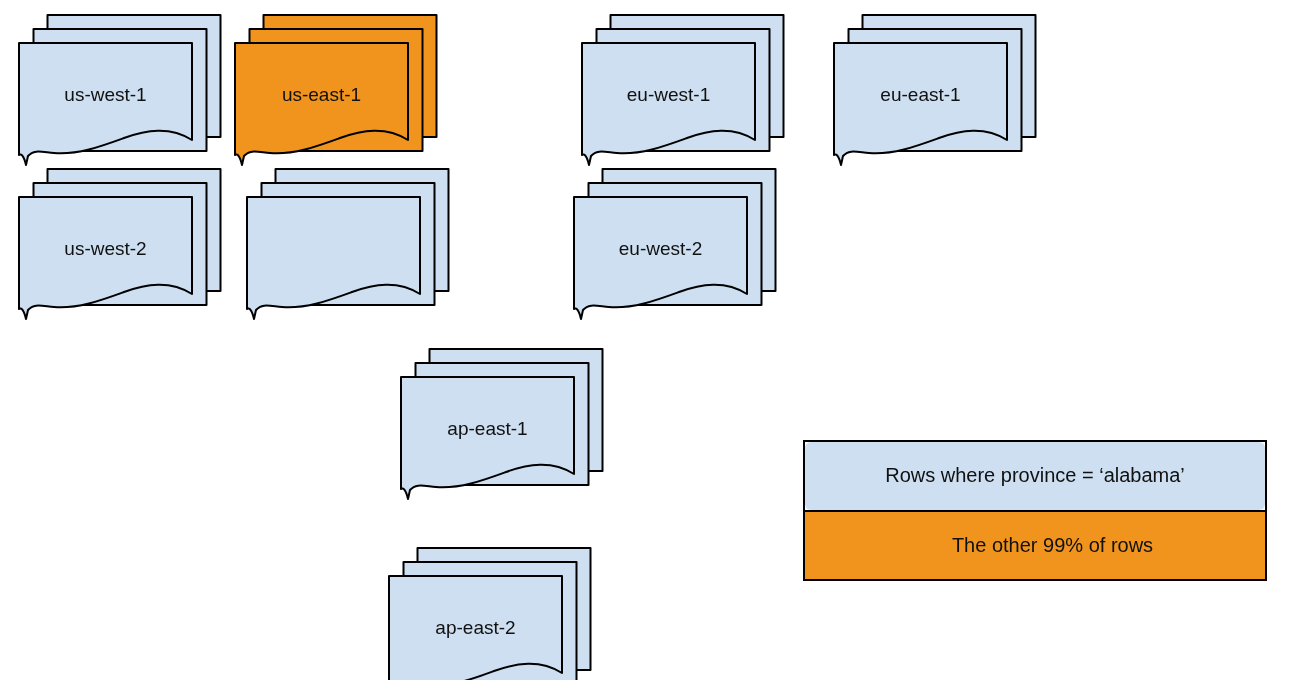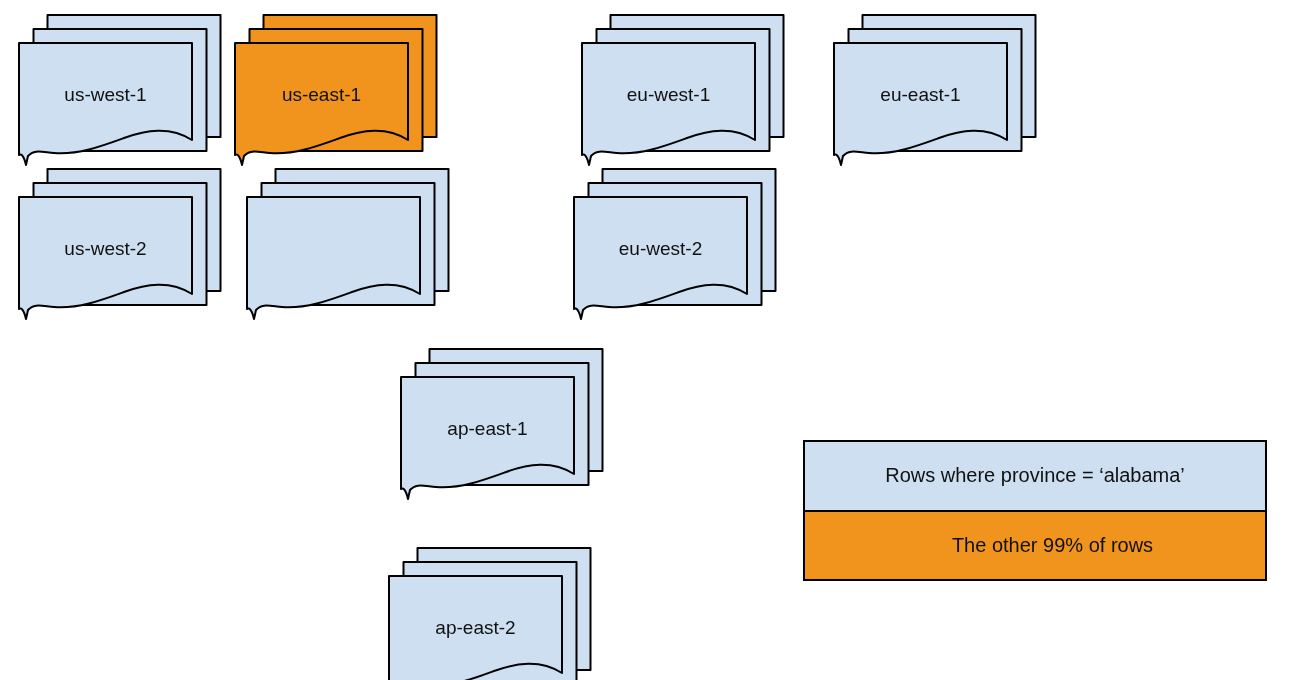--- a/index.html
+++ b/index.html
@@ -46,21 +46,21 @@
     flex-direction:column;
   }
   .legend-row{
     flex:1;
     display:flex;
     align-items:center;
     justify-content:center;
     font-size:20px;
     white-space:nowrap;
   }
-  .legend-row.default{background:var(--region-default,#cddff1);}
+  .legend-row.default{background:var(--region-default,#cddff1);border-radius:6px;}
   .legend-row.highlight{background:var(--highlight,#f0941e); border-top:2px solid var(--stroke,#000);padding-left:35px;}
   
   .pos-us-west-1{left:18px;  top:14px;}
   .pos-us-east-1{left:234px; top:14px;}
   .pos-eu-west-1{left:573px; top:14px;margin-left:8px;}
   .pos-eu-east-1{left:804px; top:14px;margin-left:29px;}
   .pos-us-west-2{left:18px;  top:168px;}
   .pos-us-east-2{left:246px; top:168px;}
   .pos-eu-west-2{left:573px; top:168px;}
   .pos-eu-east-2{left:804px; top:168px;}

